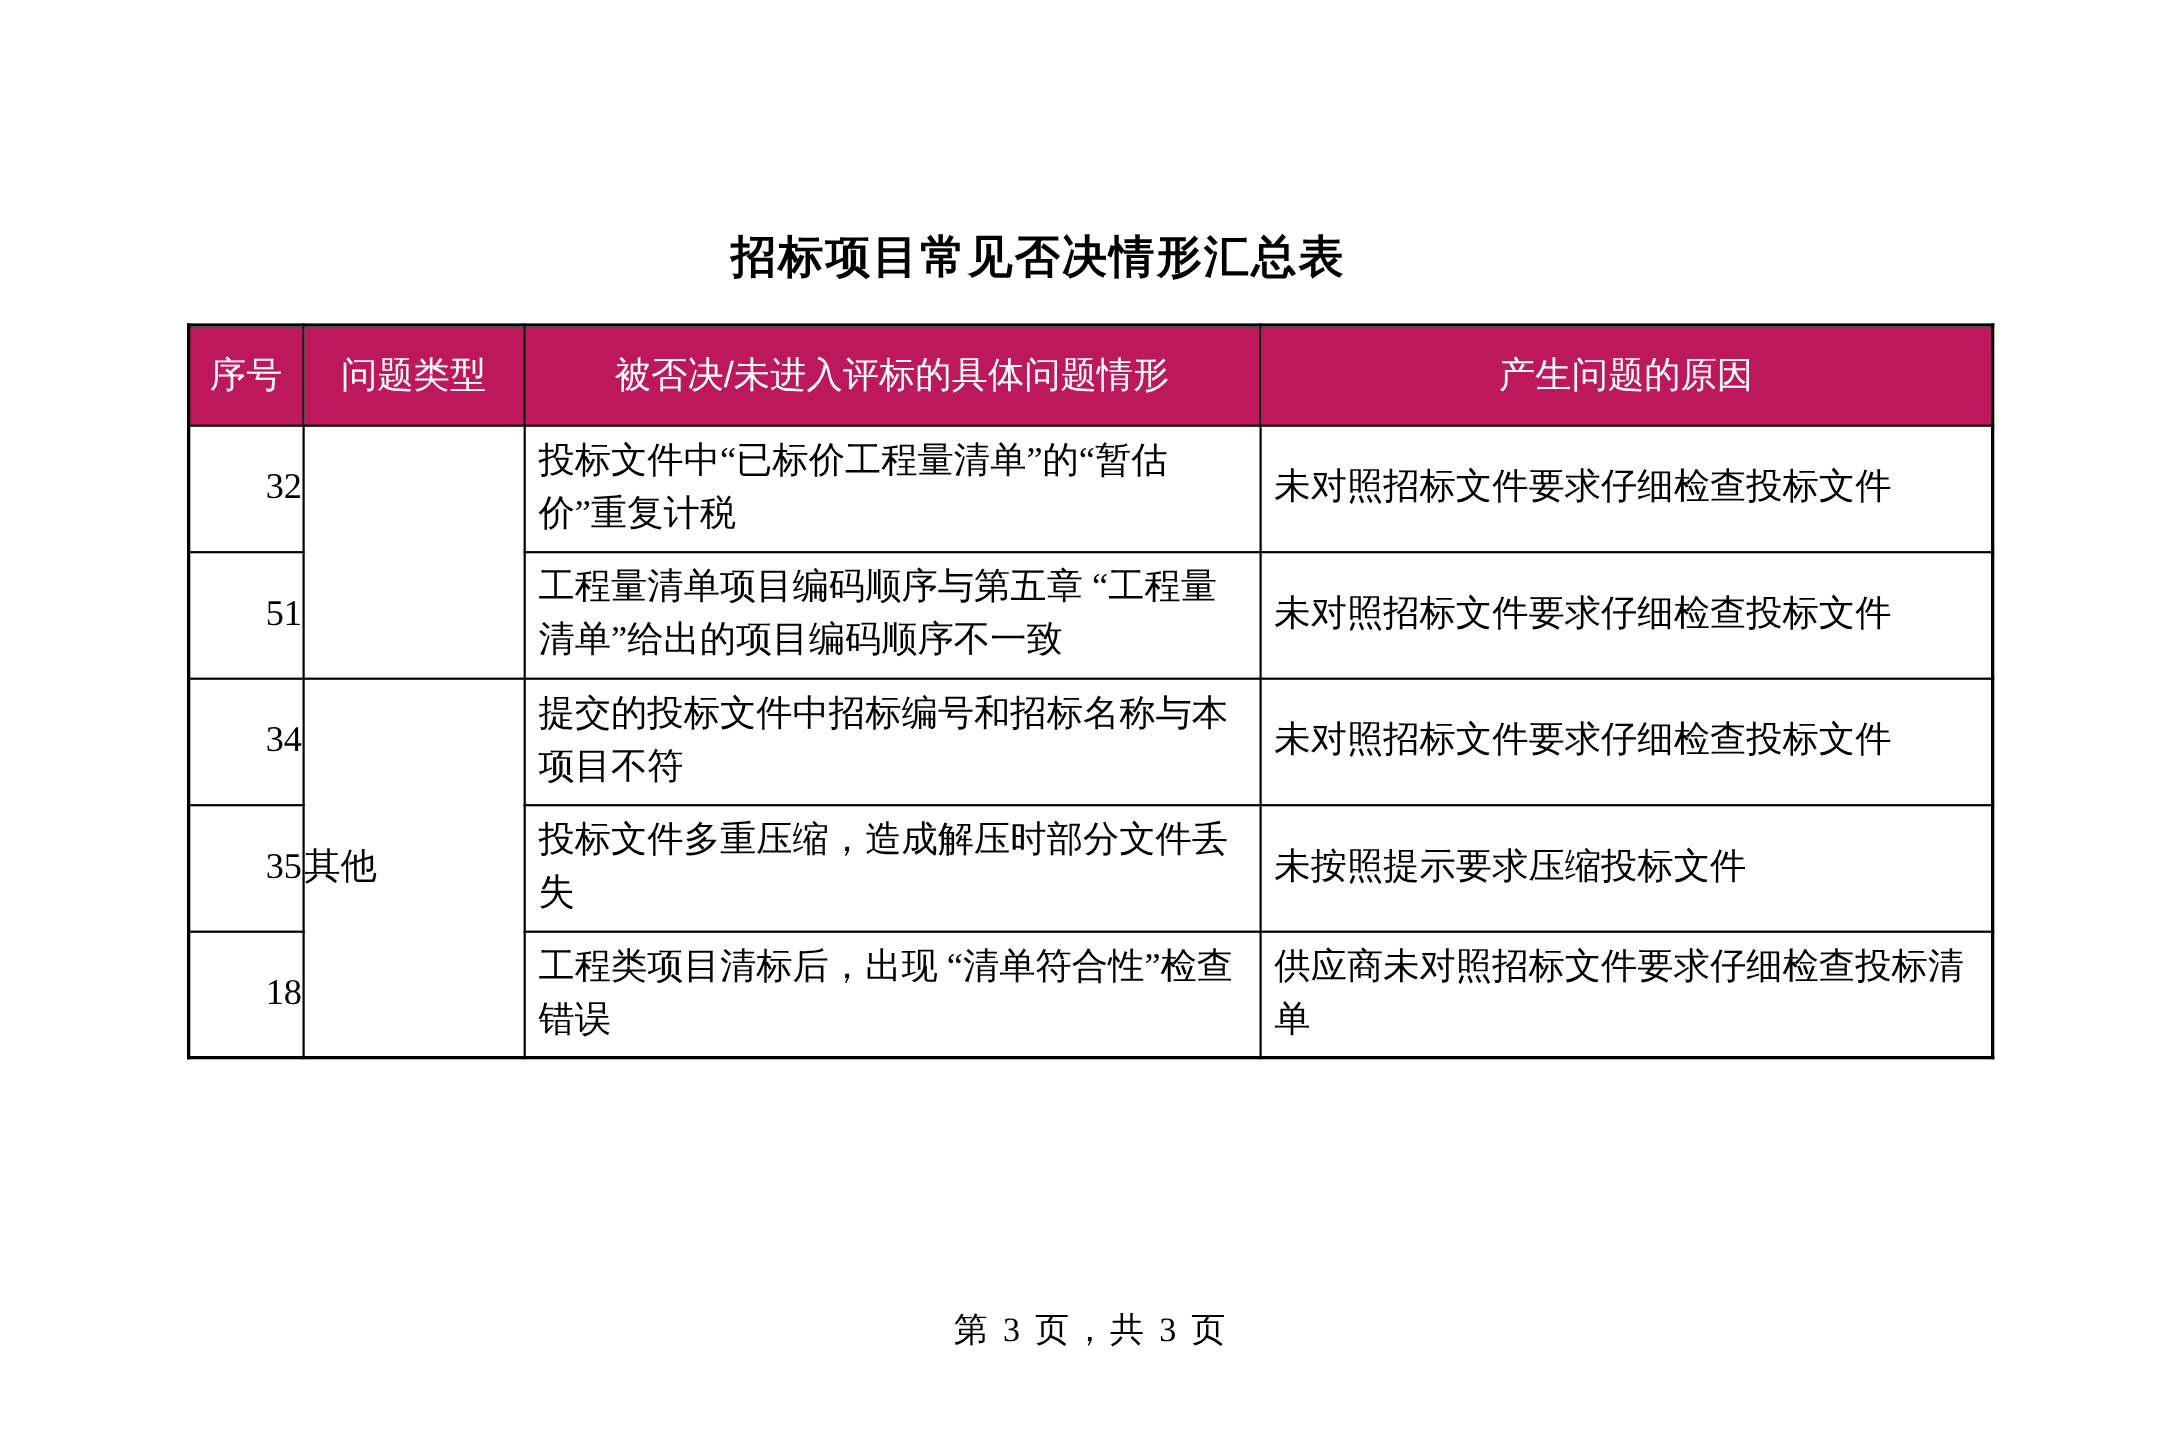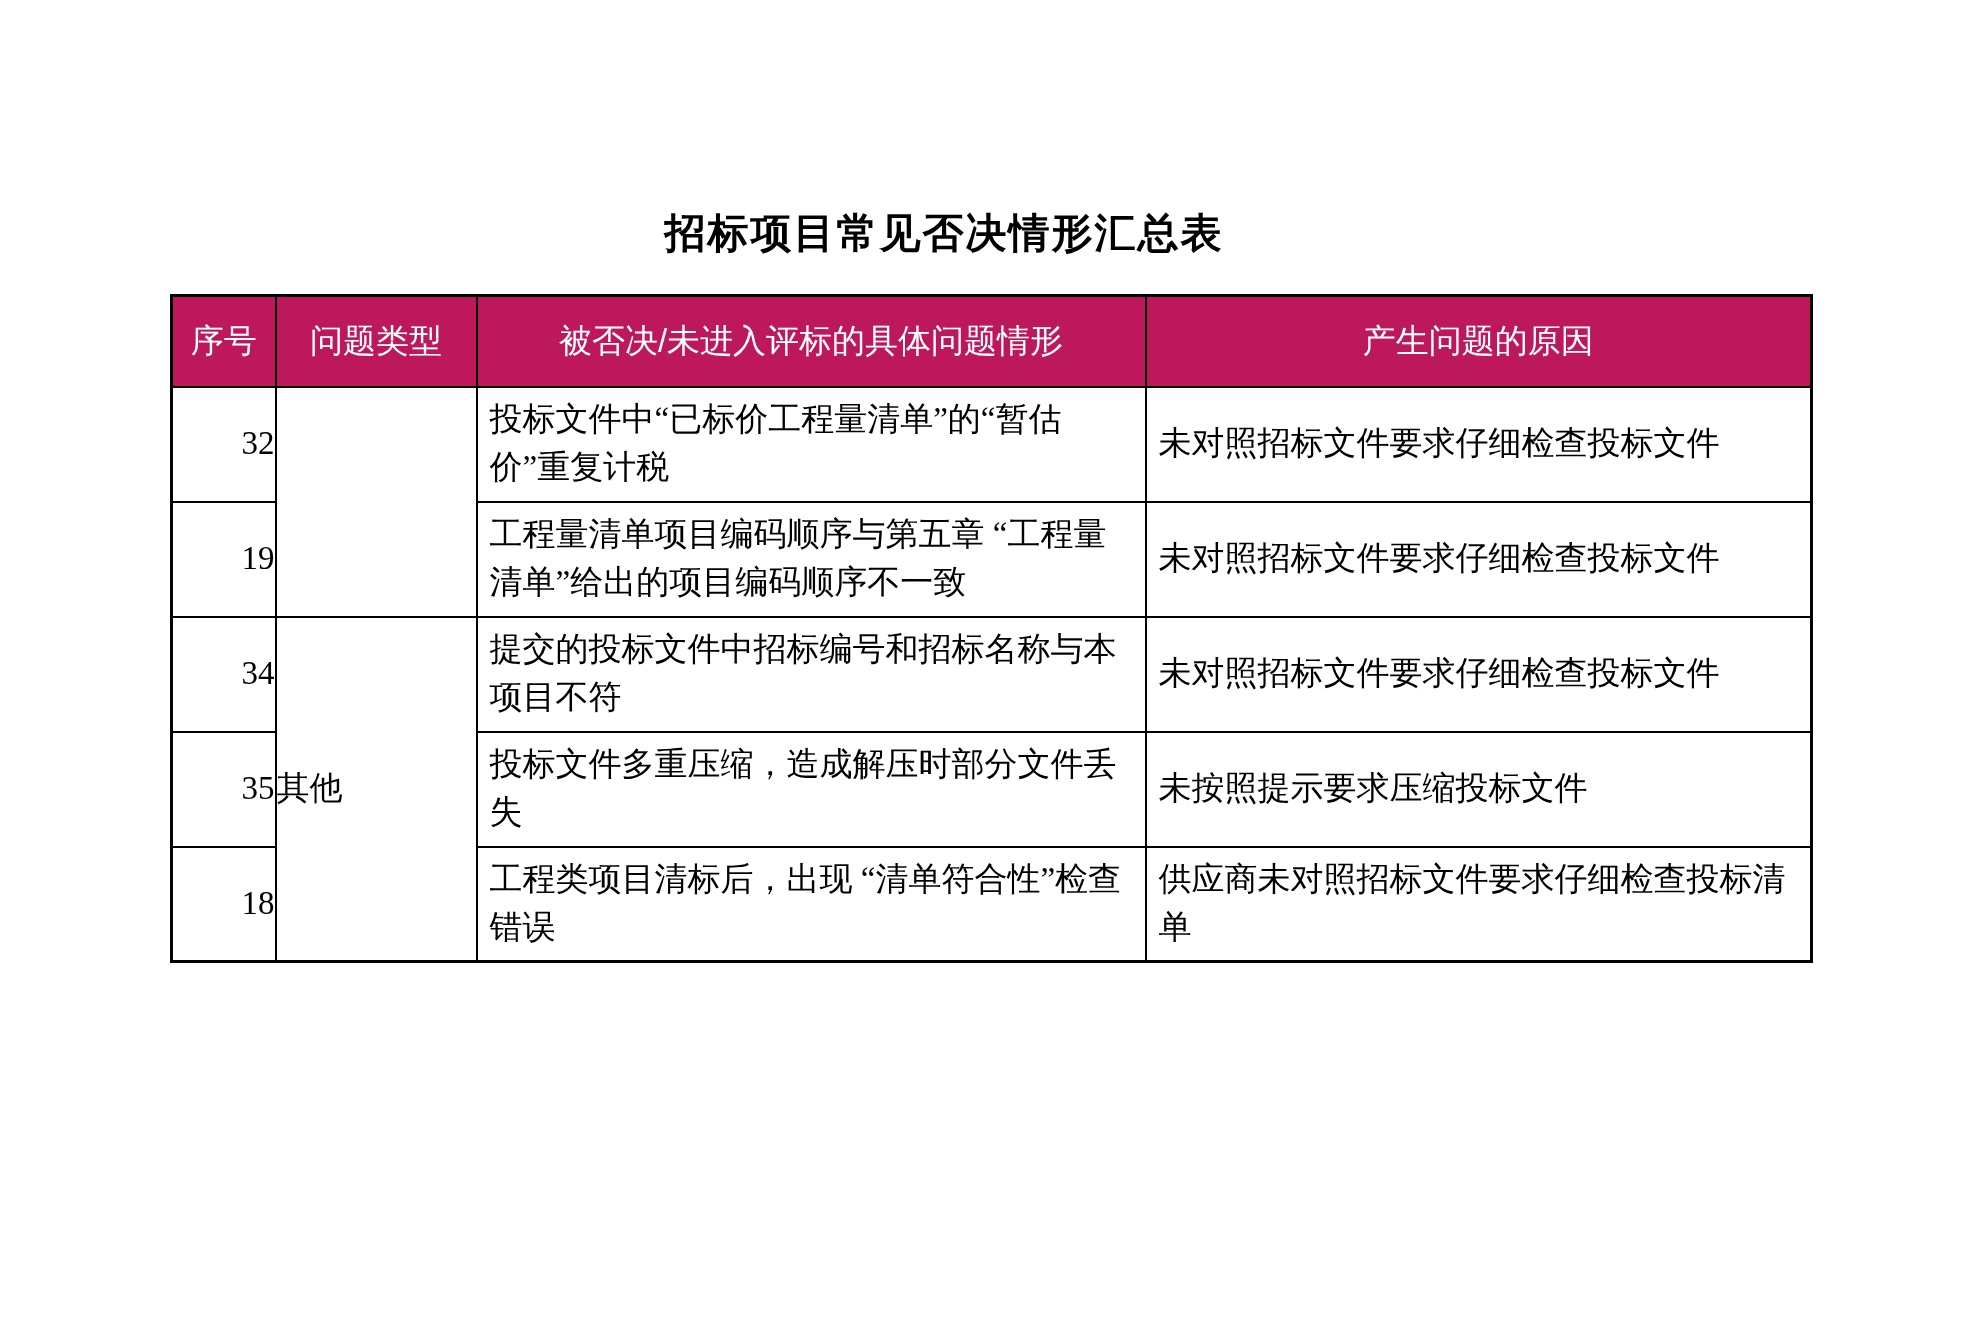--- a/index.html
+++ b/index.html
@@ -88,21 +88,21 @@
       </tr>
     </thead>
     <tbody>
       <tr class="body-row">
         <td class="num-cell">32</td>
         <td class="cat-cell" rowspan="2"></td>
         <td class="sit-cell">投标文件中“已标价工程量清单”的“暂估价”重复计税</td>
         <td class="rsn-cell">未对照招标文件要求仔细检查投标文件</td>
       </tr>
       <tr class="body-row">
-        <td class="num-cell">19</td>
+        <td class="num-cell">51</td>
         <td class="sit-cell">工程量清单项目编码顺序与第五章 “工程量清单”给出的项目编码顺序不一致</td>
         <td class="rsn-cell">未对照招标文件要求仔细检查投标文件</td>
       </tr>
       <tr class="body-row">
         <td class="num-cell">34</td>
         <td class="cat-cell" rowspan="3">其他</td>
         <td class="sit-cell">提交的投标文件中招标编号和招标名称与本项目不符</td>
         <td class="rsn-cell">未对照招标文件要求仔细检查投标文件</td>
       </tr>
       <tr class="body-row">
@@ -111,14 +111,15 @@
         <td class="rsn-cell">未按照提示要求压缩投标文件</td>
       </tr>
       <tr class="body-row">
         <td class="num-cell">18</td>
         <td class="sit-cell">工程类项目清标后，出现 “清单符合性”检查错误</td>
         <td class="rsn-cell">供应商未对照招标文件要求仔细检查投标清单</td>
       </tr>
     </tbody>
   </table>
 
+  <div class="page-footer">第 3 页，共 3 页</div>
 
 </div>
 
 </body></html>

